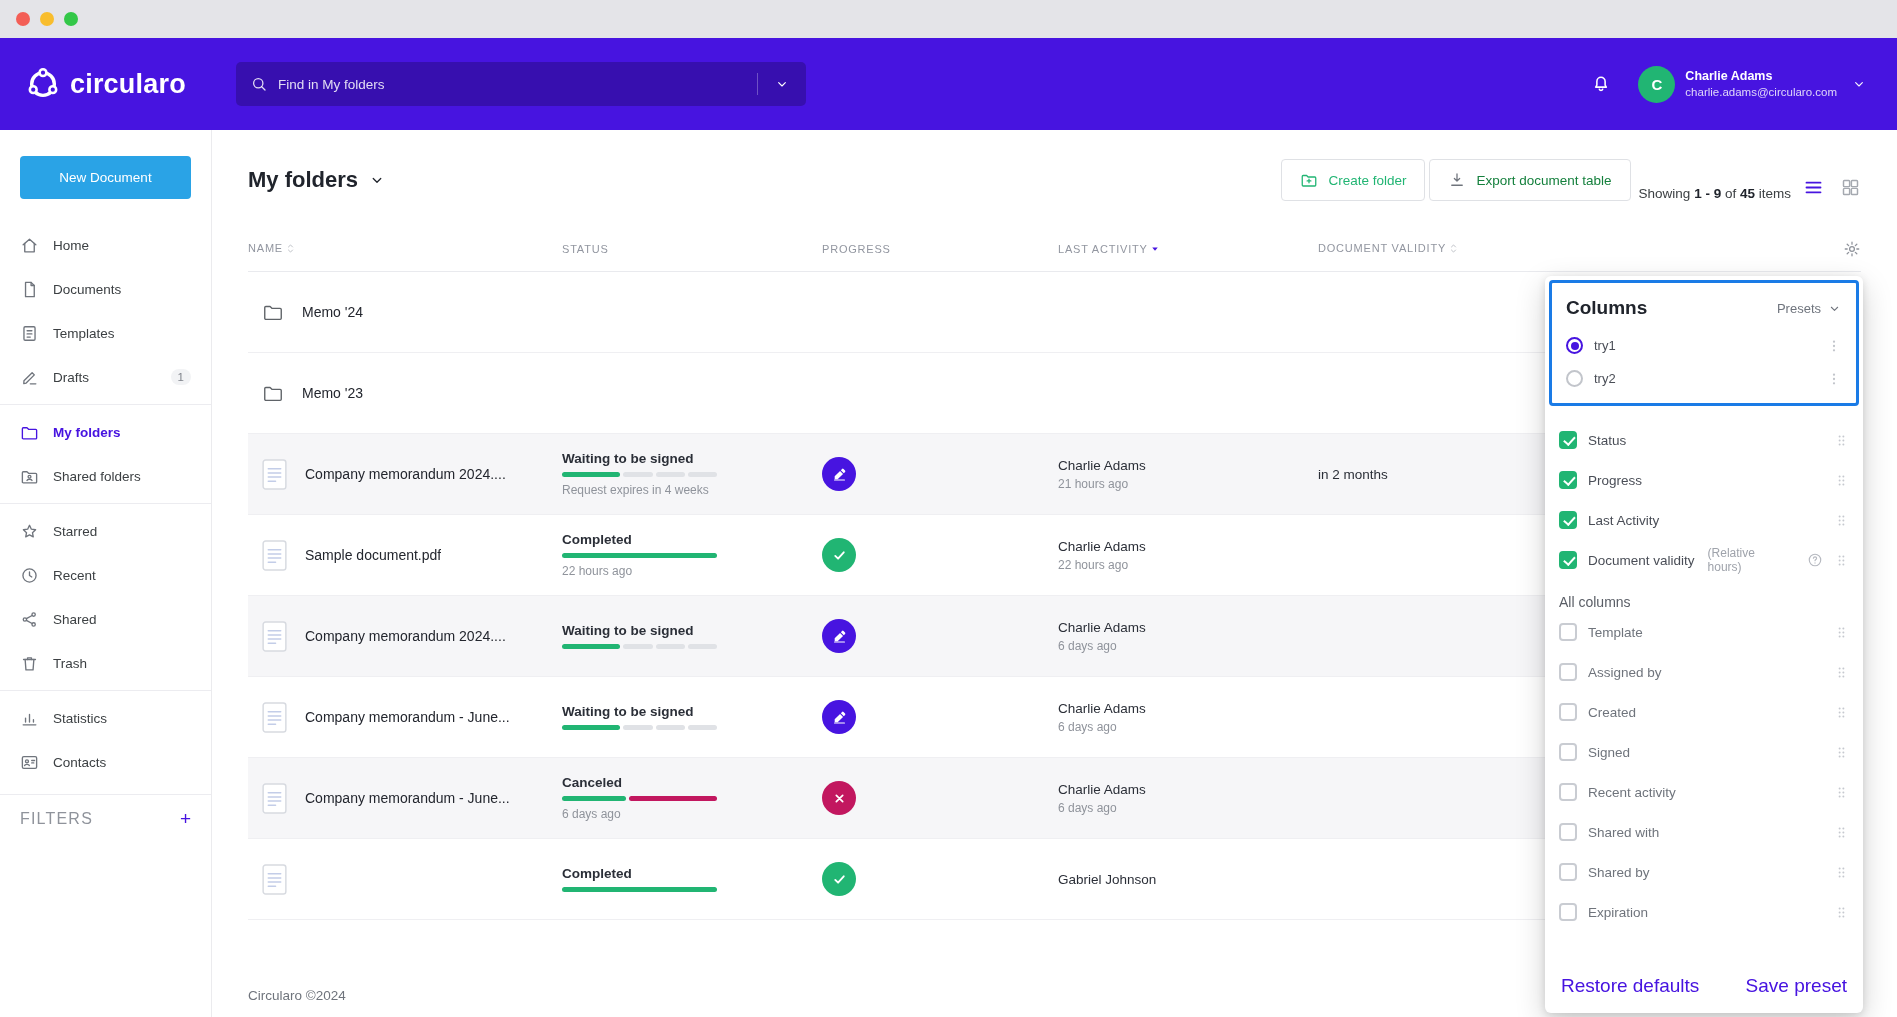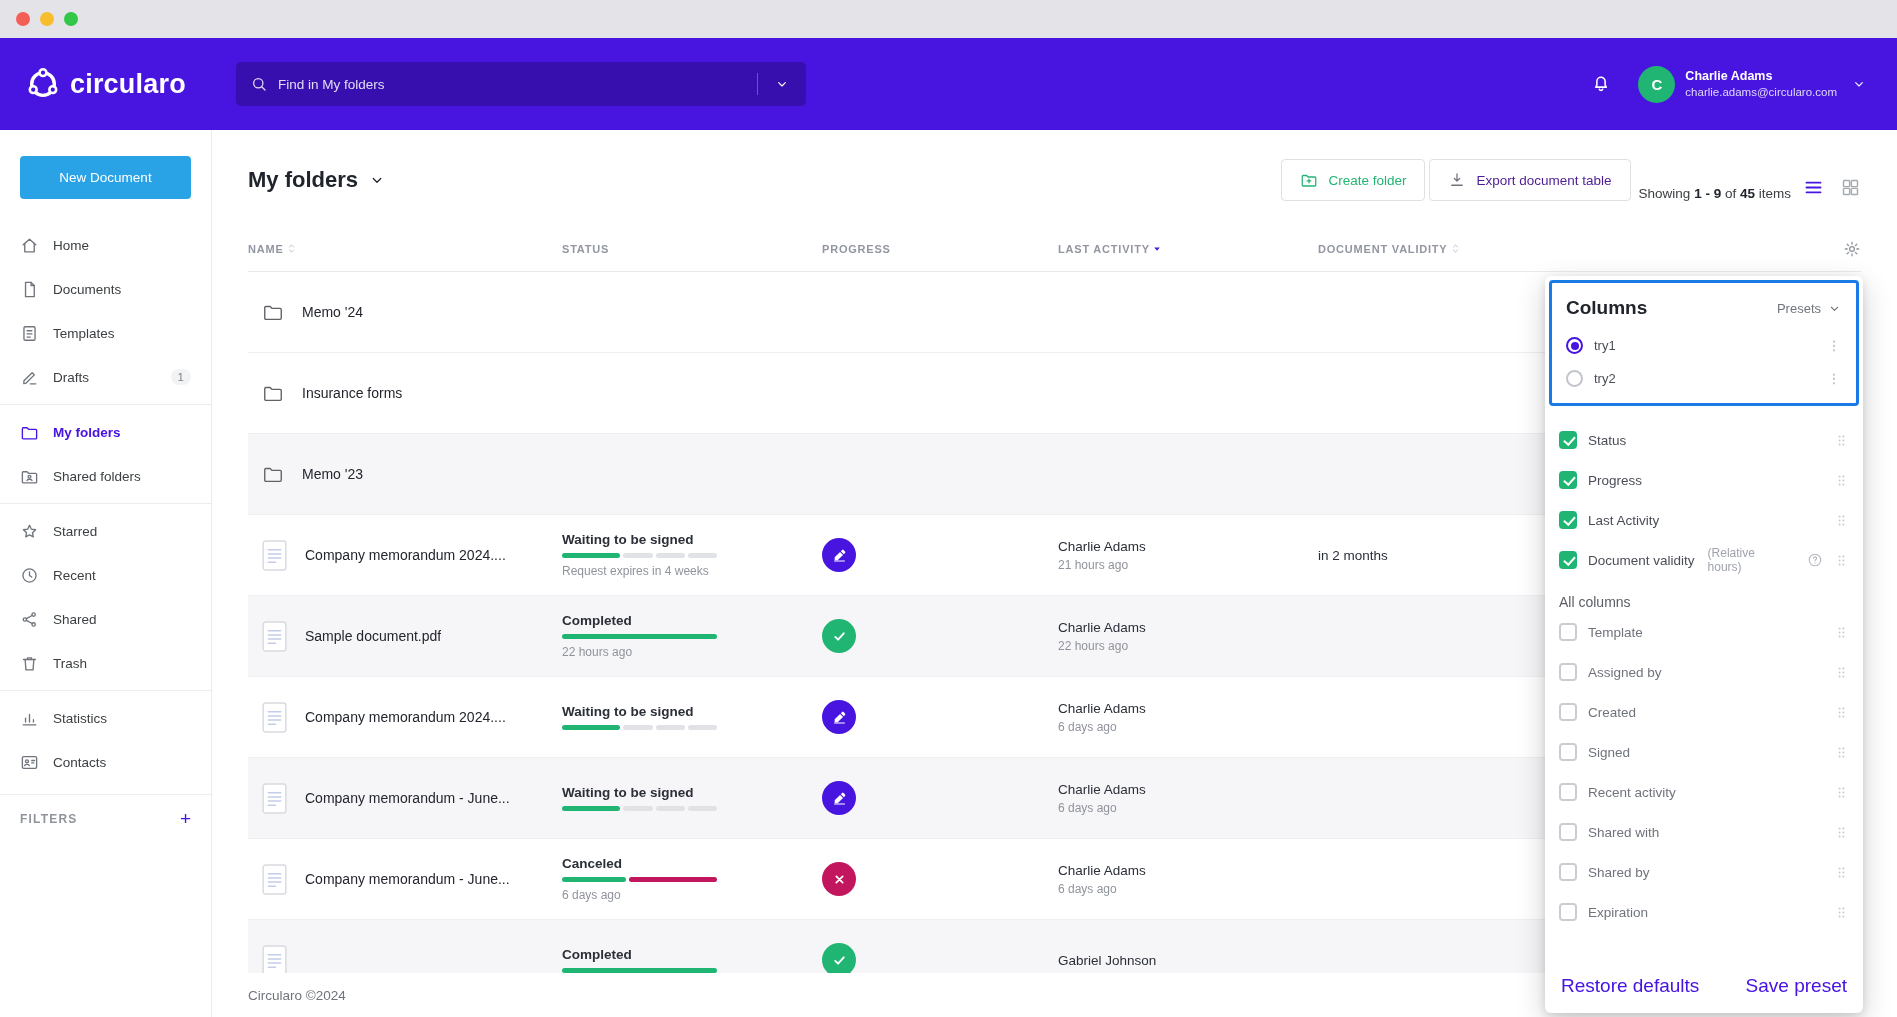--- a/index.html
+++ b/index.html
@@ -49,44 +49,44 @@
   .side-nav{margin-top:14px}
   .side-item{height:44px;display:flex;align-items:center;gap:14px;padding:0 20px;font-size:13.5px;
     color:#3c4043;cursor:pointer}
   .side-item .s-icon{color:#70757d}
   .side-item.active{color:var(--brand);font-weight:600}
   .side-item.active .s-icon{color:var(--brand)}
   .s-badge{margin-left:auto;font-size:11.5px;color:#80848c;background:#f2f3f5;border-radius:9px;padding:2px 7px}
   .side-div{height:1px;background:#ececf0;margin:5px 0}
   .filters-row{margin-top:10px;padding:14px 20px;display:flex;align-items:center;justify-content:space-between;
     border-top:1px solid #ececf0}
-  .filters-label{font-size:12px;font-weight:700;letter-spacing:1.2px;color:#8f939b}
+  .filters-label{font-size:16px;font-weight:400;letter-spacing:1.2px;color:#8f939b}
   .filters-add{background:none;border:none;color:var(--brand);font-size:19px;line-height:1;cursor:pointer}
 
   
   .toolbar{margin-top:26px;height:48px;display:flex;align-items:center;flex:none}
   .page-title-wrap{display:flex;align-items:center;gap:10px;cursor:pointer}
   .page-title{font-size:22px;font-weight:700;color:#20242c}
   .title-chev{color:#20242c}
   .toolbar-right{margin-left:auto;display:flex;align-items:flex-end;gap:4px}
   .btn{height:42px;border:1px solid #dfe1e5;border-radius:4px;background:#fff;display:inline-flex;
     align-items:center;gap:10px;padding:0 18px;font-size:13.5px;cursor:pointer;font-family:"Liberation Sans",sans-serif}
   .btn-create{color:var(--green)}
-  .btn-export{color:#4c1d95}
+  .btn-export{color:#15803d}
   .btn-export .ic{color:#6f747c}
   .showing{font-size:13.5px;color:#3c4043;white-space:nowrap;margin-left:4px}
   .showing .b{font-weight:700;color:#20242c}
   .view-toggles{display:flex;align-items:center;gap:16px;margin-left:8px}
   .vt{background:none;border:none;cursor:pointer;padding:0}
   .vt-list{color:var(--brand)}
   .vt-grid{color:#a5a9b0}
 
   
   .thead{margin-top:22px;height:46px;display:flex;align-items:center;border-bottom:1px solid #e9eaee;flex:none}
-  .th{font-size:11px;font-weight:700;color:#9296a0;letter-spacing:.8px;display:flex;align-items:flex-end;gap:1px}
+  .th{font-size:11px;font-weight:400;color:#9296a0;letter-spacing:.8px;display:flex;align-items:flex-start;gap:1px}
   .sort{color:#b9bcc3}
   .caret{color:var(--brand)}
   .gear{color:#8f939b;cursor:pointer}
   .th-name,.td-name{width:314px;flex:none}
   .th-status,.td-status{width:260px;flex:none}
   .th-progress,.td-progress{width:236px;flex:none}
   .th-activity,.td-activity{width:260px;flex:none}
   .th-validity,.td-validity{flex:1;min-width:0}
   .th-gear,.td-gear{width:44px;flex:none;display:flex;justify-content:flex-end}
   .rows{flex:1;overflow:hidden}
@@ -462,35 +462,20 @@
             <div class="td td-validity"></div>
             <div class="td td-gear"></div>
           </div>
           <div class="trow">
             <div class="td td-name">
               <span class="ic i22 fold-ic">
                 <svg viewBox="0 0 24 24" fill="none" stroke="#5f6368" stroke-width="1.5" stroke-linejoin="round">
                   <path d="M3 7.2c0-.7.5-1.2 1.2-1.2h4.6l2 2h9c.7 0 1.2.5 1.2 1.2v9.6c0 .7-.5 1.2-1.2 1.2H4.2c-.7 0-1.2-.5-1.2-1.2z"></path>
                 </svg>
               </span>
-              <span class="row-name">Insurance forms</span>
-            </div>
-            <div class="td td-status"></div>
-            <div class="td td-progress"></div>
-            <div class="td td-activity"></div>
-            <div class="td td-validity"></div>
-            <div class="td td-gear"></div>
-          </div>
-          <div class="trow">
-            <div class="td td-name">
-              <span class="ic i22 fold-ic">
-                <svg viewBox="0 0 24 24" fill="none" stroke="#5f6368" stroke-width="1.5" stroke-linejoin="round">
-                  <path d="M3 7.2c0-.7.5-1.2 1.2-1.2h4.6l2 2h9c.7 0 1.2.5 1.2 1.2v9.6c0 .7-.5 1.2-1.2 1.2H4.2c-.7 0-1.2-.5-1.2-1.2z"></path>
-                </svg>
-              </span>
               <span class="row-name">Memo '23</span>
             </div>
             <div class="td td-status"></div>
             <div class="td td-progress"></div>
             <div class="td td-activity"></div>
             <div class="td td-validity"></div>
             <div class="td td-gear"></div>
           </div>
           <div class="trow">
             <div class="td td-name">

